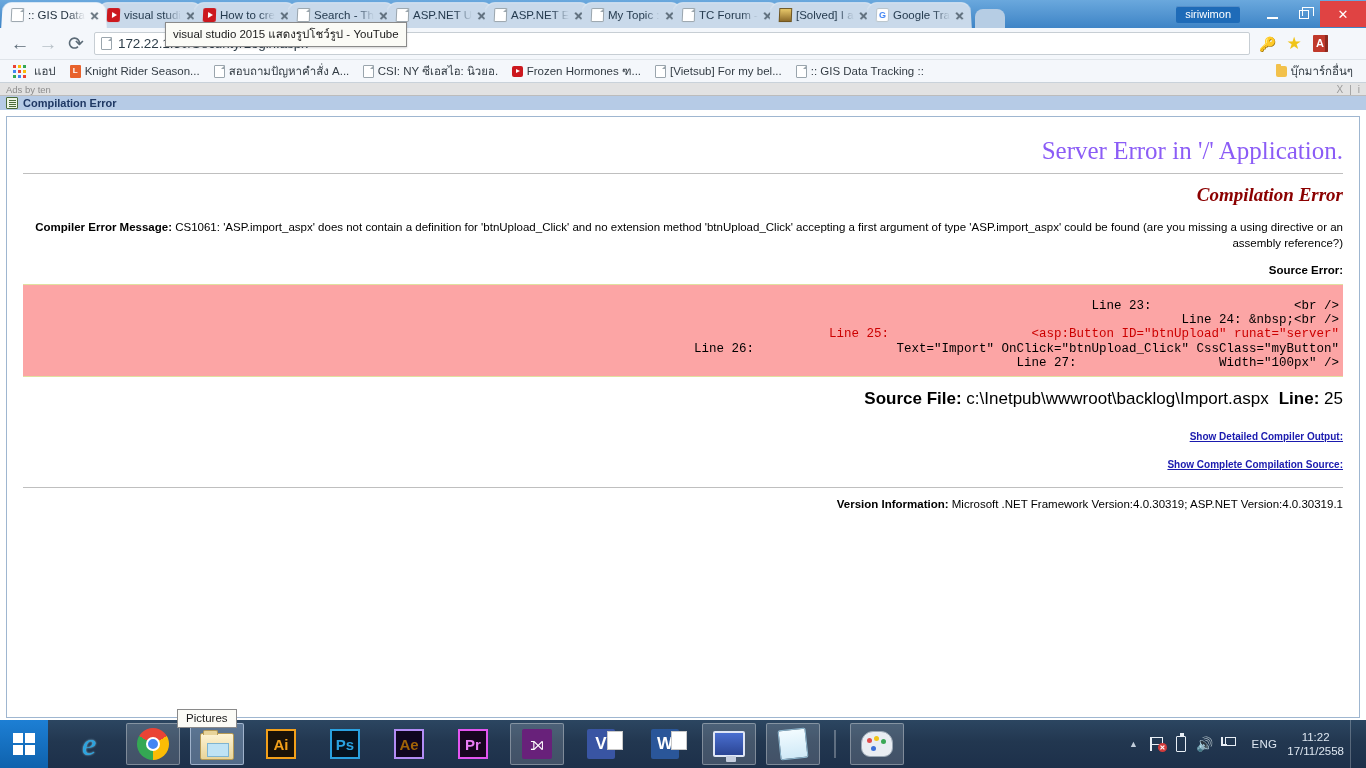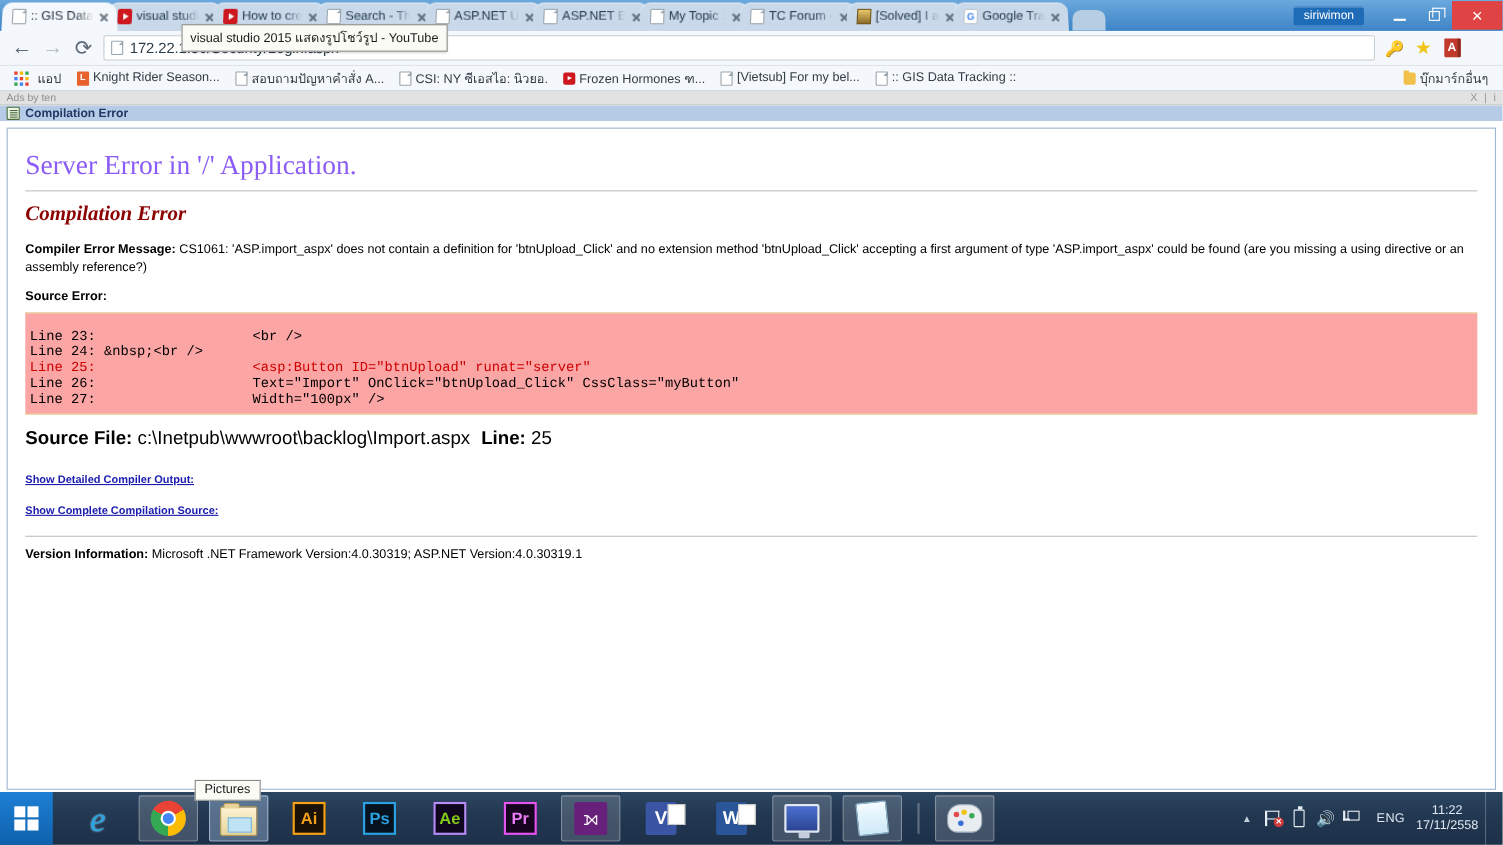--- a/index.html
+++ b/index.html
@@ -235,20 +235,21 @@
     position: relative;
   }
   #ads-right { margin-left:auto; display:flex; gap:6px; font-size:10px; color:#9a9a9a;}
 
   
   #viewport {
     position: relative;
     height: 624px;
     background: #fff;
     overflow: hidden;
+    text-align: right;
   }
   #ad-header-bar {
     height: 14px;
     background: #b6cbe6;
     display:flex; align-items:center;
     padding: 0 6px;
     font-size: 11px;
     color: #1f3864;
     font-weight: bold;
   }
@@ -415,21 +416,21 @@
     border:1px solid #b59a55; border-radius:2px; position:relative; margin-top:4px;
   }
   .ico-folder::before{content:"";position:absolute;left:2px;top:-4px;width:13px;height:4px;background:#e8d49a;border:1px solid #b59a55;border-bottom:none;border-radius:2px 2px 0 0;}
   .ico-folder .pic{position:absolute;left:6px;top:9px;width:22px;height:14px;background:#bfe3f5;border:1px solid #7fb4d0;}
   .adobe {
     width:30px;height:30px;border:2px solid #000;display:flex;align-items:center;justify-content:center;
     font-family:"Liberation Sans",sans-serif;font-weight:bold;font-size:15px;
   }
   .ai{background:#1a1208;border-color:#f3a01a;color:#f3a01a;}
   .ps{background:#06121f;border-color:#2aa1e0;color:#2aa1e0;}
-  .ae{background:#0f0620;border-color:#b38cf5;color:#84cc16;}
+  .ae{background:#0f0620;border-color:#b38cf5;color:#a16207;}
   .pr{background:#17051f;border-color:#e355f0;color:#ea7cf5;}
   .ico-vs {
     width:30px;height:30px;background:#68217a;border-radius:2px;
     display:flex;align-items:center;justify-content:center;color:#fff;font-size:18px;
   }
   .ico-visio, .ico-word {
     width:28px;height:30px;border-radius:2px;
     display:flex;align-items:center;justify-content:center;
     color:#fff;font-family:"Liberation Sans",sans-serif;font-weight:bold;font-size:17px;
     position: relative;

